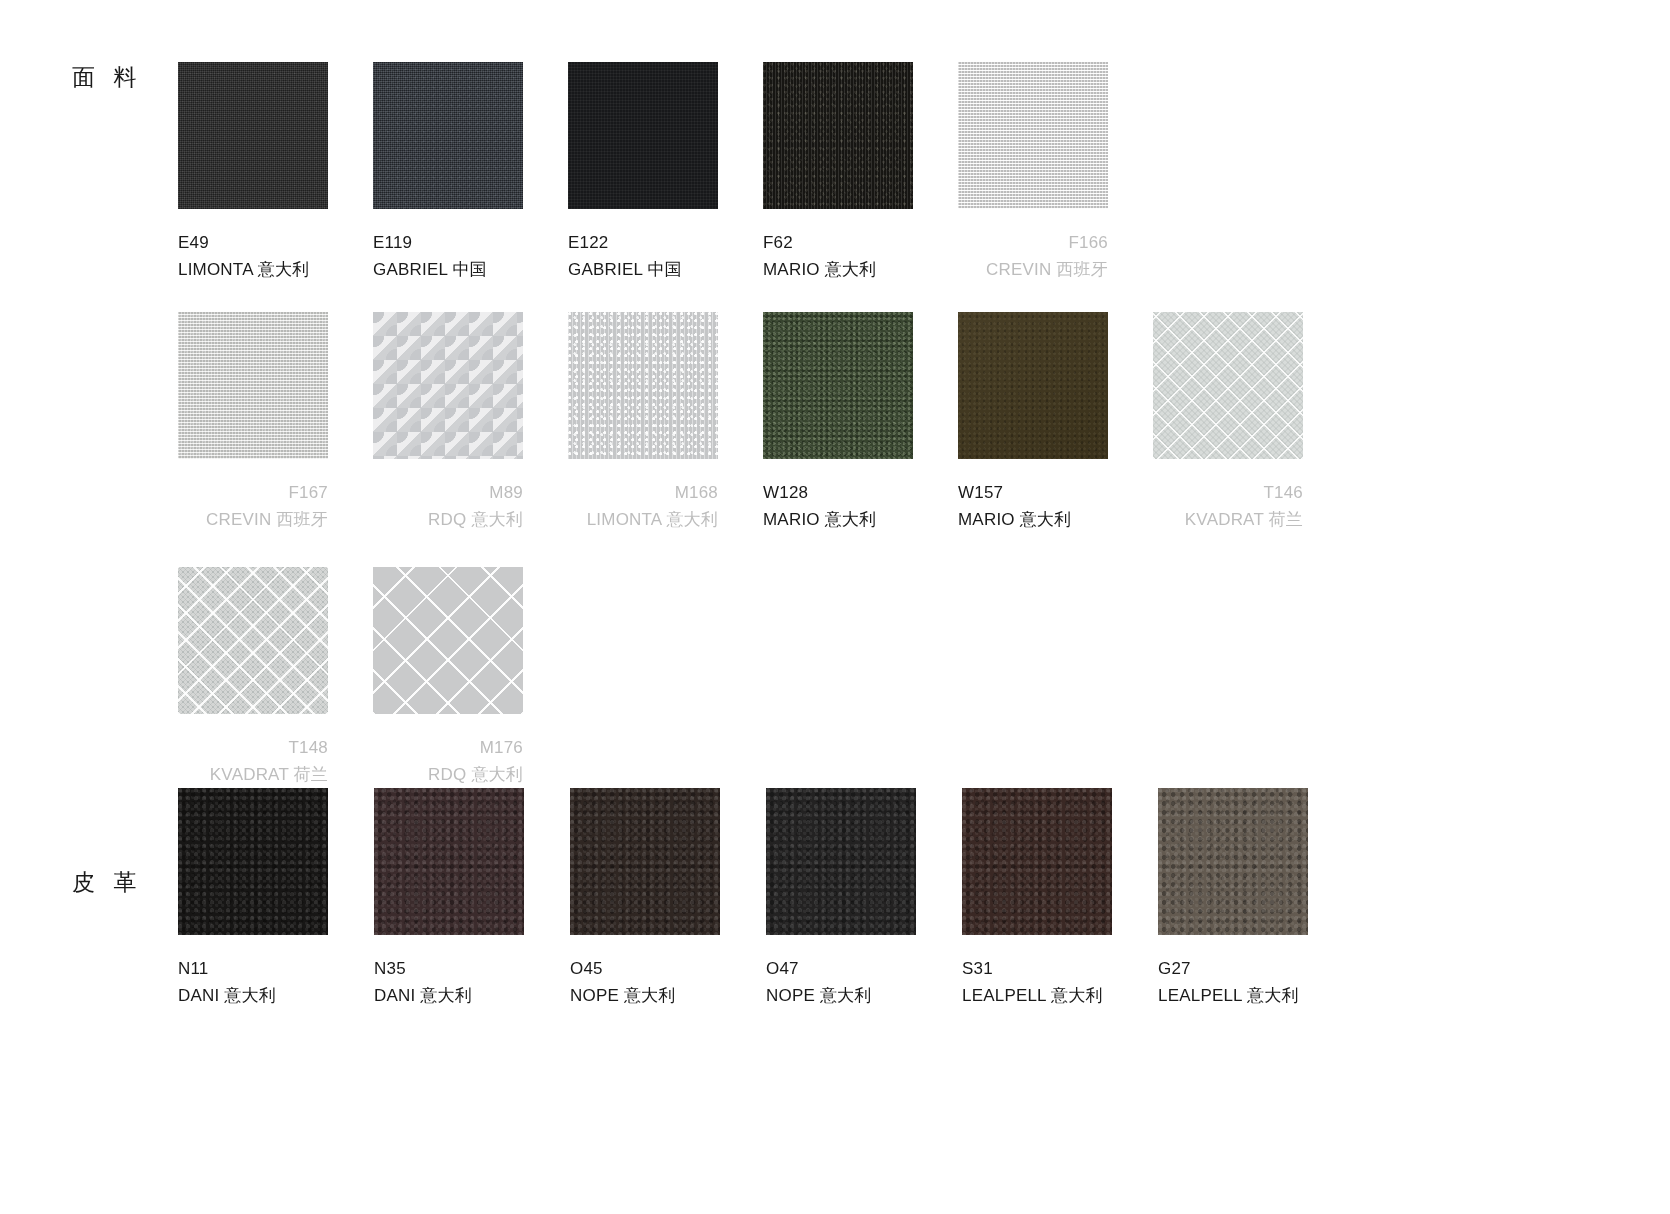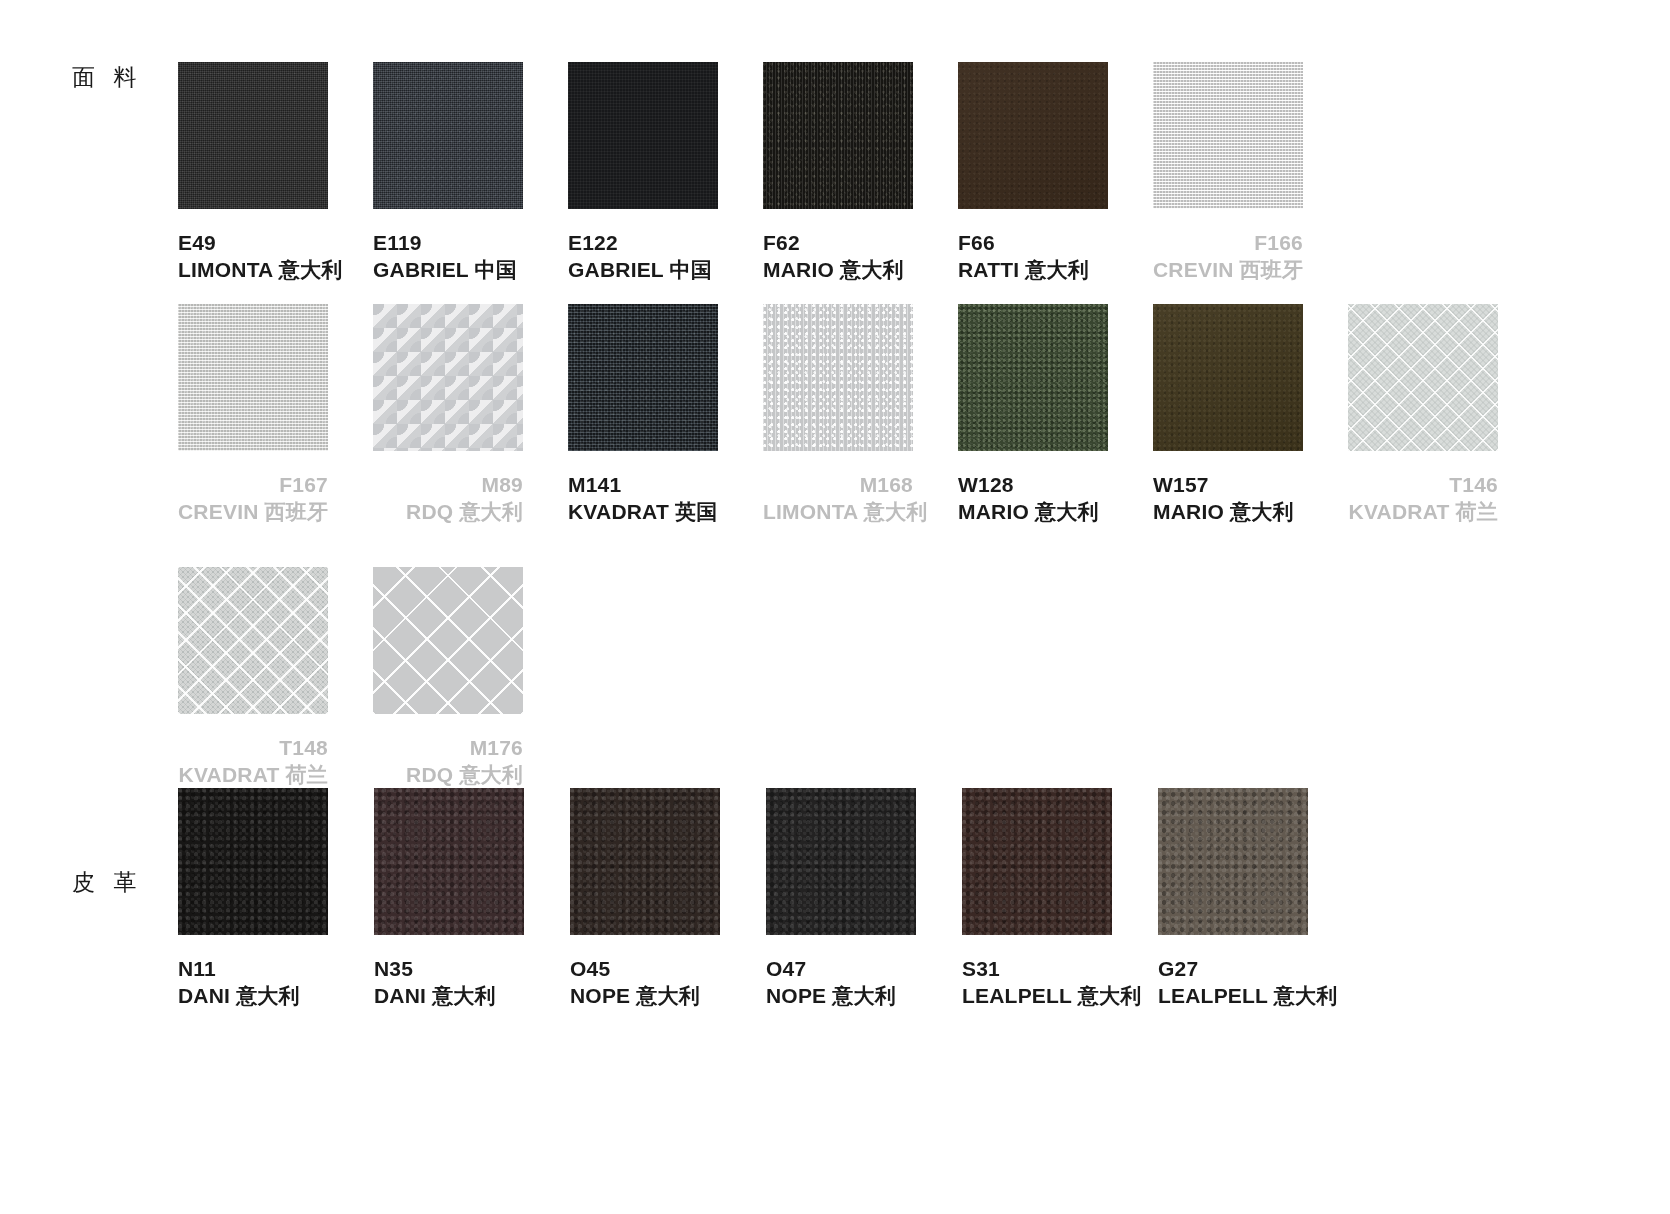--- a/index.html
+++ b/index.html
@@ -46,25 +46,24 @@
     overflow: hidden;
     background: #cfcfcf;
   }
   .swatch .tex {
     position: absolute;
     inset: 0;
   }
 
   .label {
     margin-top: 20px;
-    font-size: 21px;
+    font-size: 17px;
     line-height: 27px;
     letter-spacing: 0.2px;
     white-space: nowrap;
-    font-weight: bold;
   }
   .label .code { display:block; }
   .label .brand { display:block; }
   .cell.muted .label { color: #bdbdbd; text-align: right; }
   .cell.dark .label { color: #1a1a1a; }
 
   
 
   
   .tx-e49 {
@@ -267,67 +266,49 @@
       </div>
       <div class="cell dark">
         <div class="swatch">
           <div class="tex tx-f62"></div>
         </div>
         <div class="label">
           <span class="code">F62</span>
           <span class="brand">MARIO 意大利</span>
         </div>
       </div>
-      <div class="cell dark">
-        <div class="swatch">
-          <div class="tex tx-f66"></div>
-        </div>
-        <div class="label">
-          <span class="code">F66</span>
-          <span class="brand">RATTI 意大利</span>
-        </div>
-      </div>
       <div class="cell muted">
         <div class="swatch">
           <div class="tex tx-f166"></div>
         </div>
         <div class="label">
           <span class="code">F166</span>
           <span class="brand">CREVIN 西班牙</span>
         </div>
       </div>
     </div>
-  <div class="grid" id="grid-fabric-1" style="top:304px;">
+  <div class="grid" id="grid-fabric-1" style="top:312px;">
       <div class="cell muted">
         <div class="swatch">
           <div class="tex tx-f167"></div>
         </div>
         <div class="label">
           <span class="code">F167</span>
           <span class="brand">CREVIN 西班牙</span>
         </div>
       </div>
       <div class="cell muted">
         <div class="swatch">
           <div class="tex tx-m89"></div>
         </div>
         <div class="label">
           <span class="code">M89</span>
           <span class="brand">RDQ 意大利</span>
         </div>
       </div>
-      <div class="cell dark">
-        <div class="swatch">
-          <div class="tex tx-m141"></div>
-        </div>
-        <div class="label">
-          <span class="code">M141</span>
-          <span class="brand">KVADRAT 英国</span>
-        </div>
-      </div>
       <div class="cell muted">
         <div class="swatch">
           <div class="tex tx-m168"></div>
         </div>
         <div class="label">
           <span class="code">M168</span>
           <span class="brand">LIMONTA 意大利</span>
         </div>
       </div>
       <div class="cell dark">

